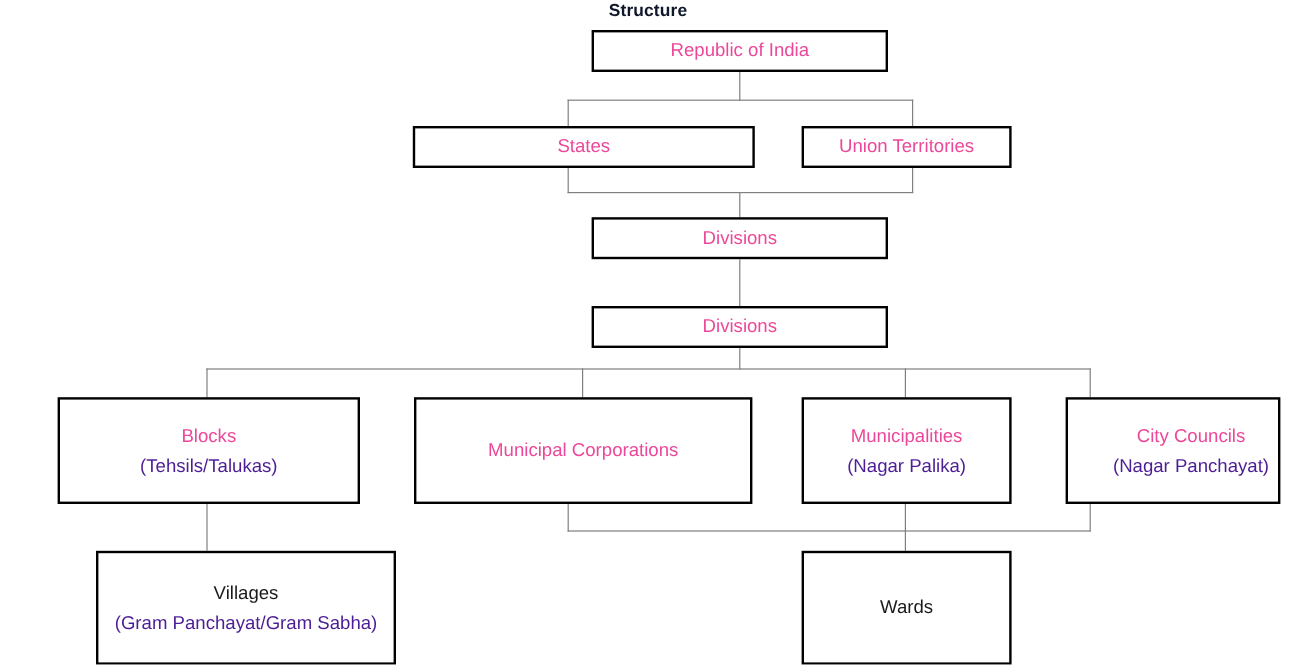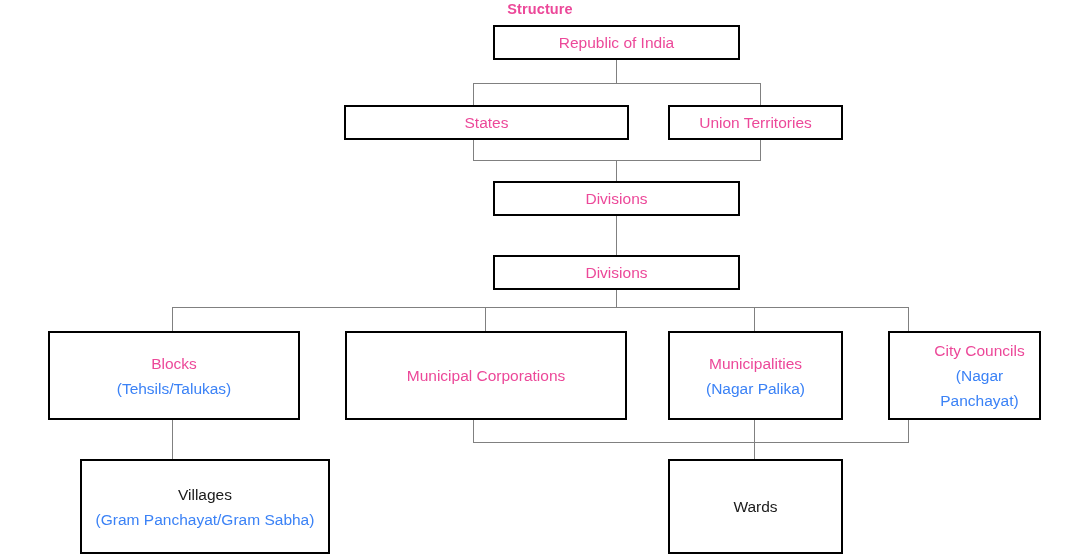--- a/index.html
+++ b/index.html
@@ -21,21 +21,21 @@
 
   
   .chart-title {
     position: absolute;
     left: 0;
     top: 0;
     width: 1080px;
     text-align: center;
     font-size: 14.5px;
     font-weight: bold;
-    color: #ec4899;
+    color: #0f172a;
     letter-spacing: 0.1px;
     line-height: 18px;
   }
 
   
   .conn {
     position: absolute;
     background: #808080;
   }
   .conn.h { height: 1px; }
@@ -54,21 +54,21 @@
     text-align: center;
     line-height: 25px;
     padding: 0 6px;
   }
   .node .primary {
     color: #ec4899;
     font-size: 15.5px;
     white-space: nowrap;
   }
   .node .secondary {
-    color: #3b82f6;
+    color: #4c1d95;
     font-size: 15.5px;
   }
   .node .primary-dark {
     color: #1a1a1a;
     font-size: 15.5px;
     white-space: nowrap;
   }
 </style>
 </head>
 <body>
@@ -131,21 +131,21 @@
 
   <div class="node" style="left:345px; top:331px; width:282px; height:89px;">
     <span class="primary">Municipal Corporations</span>
   </div>
 
   <div class="node" style="left:668px; top:331px; width:175px; height:89px;">
     <span class="primary">Municipalities</span>
     <span class="secondary">(Nagar Palika)</span>
   </div>
 
-  <div class="node" style="left:888px; top:331px; width:153px; height:89px;padding-left:36px;">
+  <div class="node" style="left:888px; top:331px; width:179px; height:89px;padding-left:36px;">
     <span class="primary">City Councils</span>
     <span class="secondary">(Nagar Panchayat)</span>
   </div>
 
   <div class="node" style="left:48px; top:459px; width:250px; height:95px;margin-left:32px;">
     <span class="primary-dark">Villages</span>
     <span class="secondary">(Gram Panchayat/Gram Sabha)</span>
   </div>
 
   <div class="node" style="left:668px; top:459px; width:175px; height:95px;">

